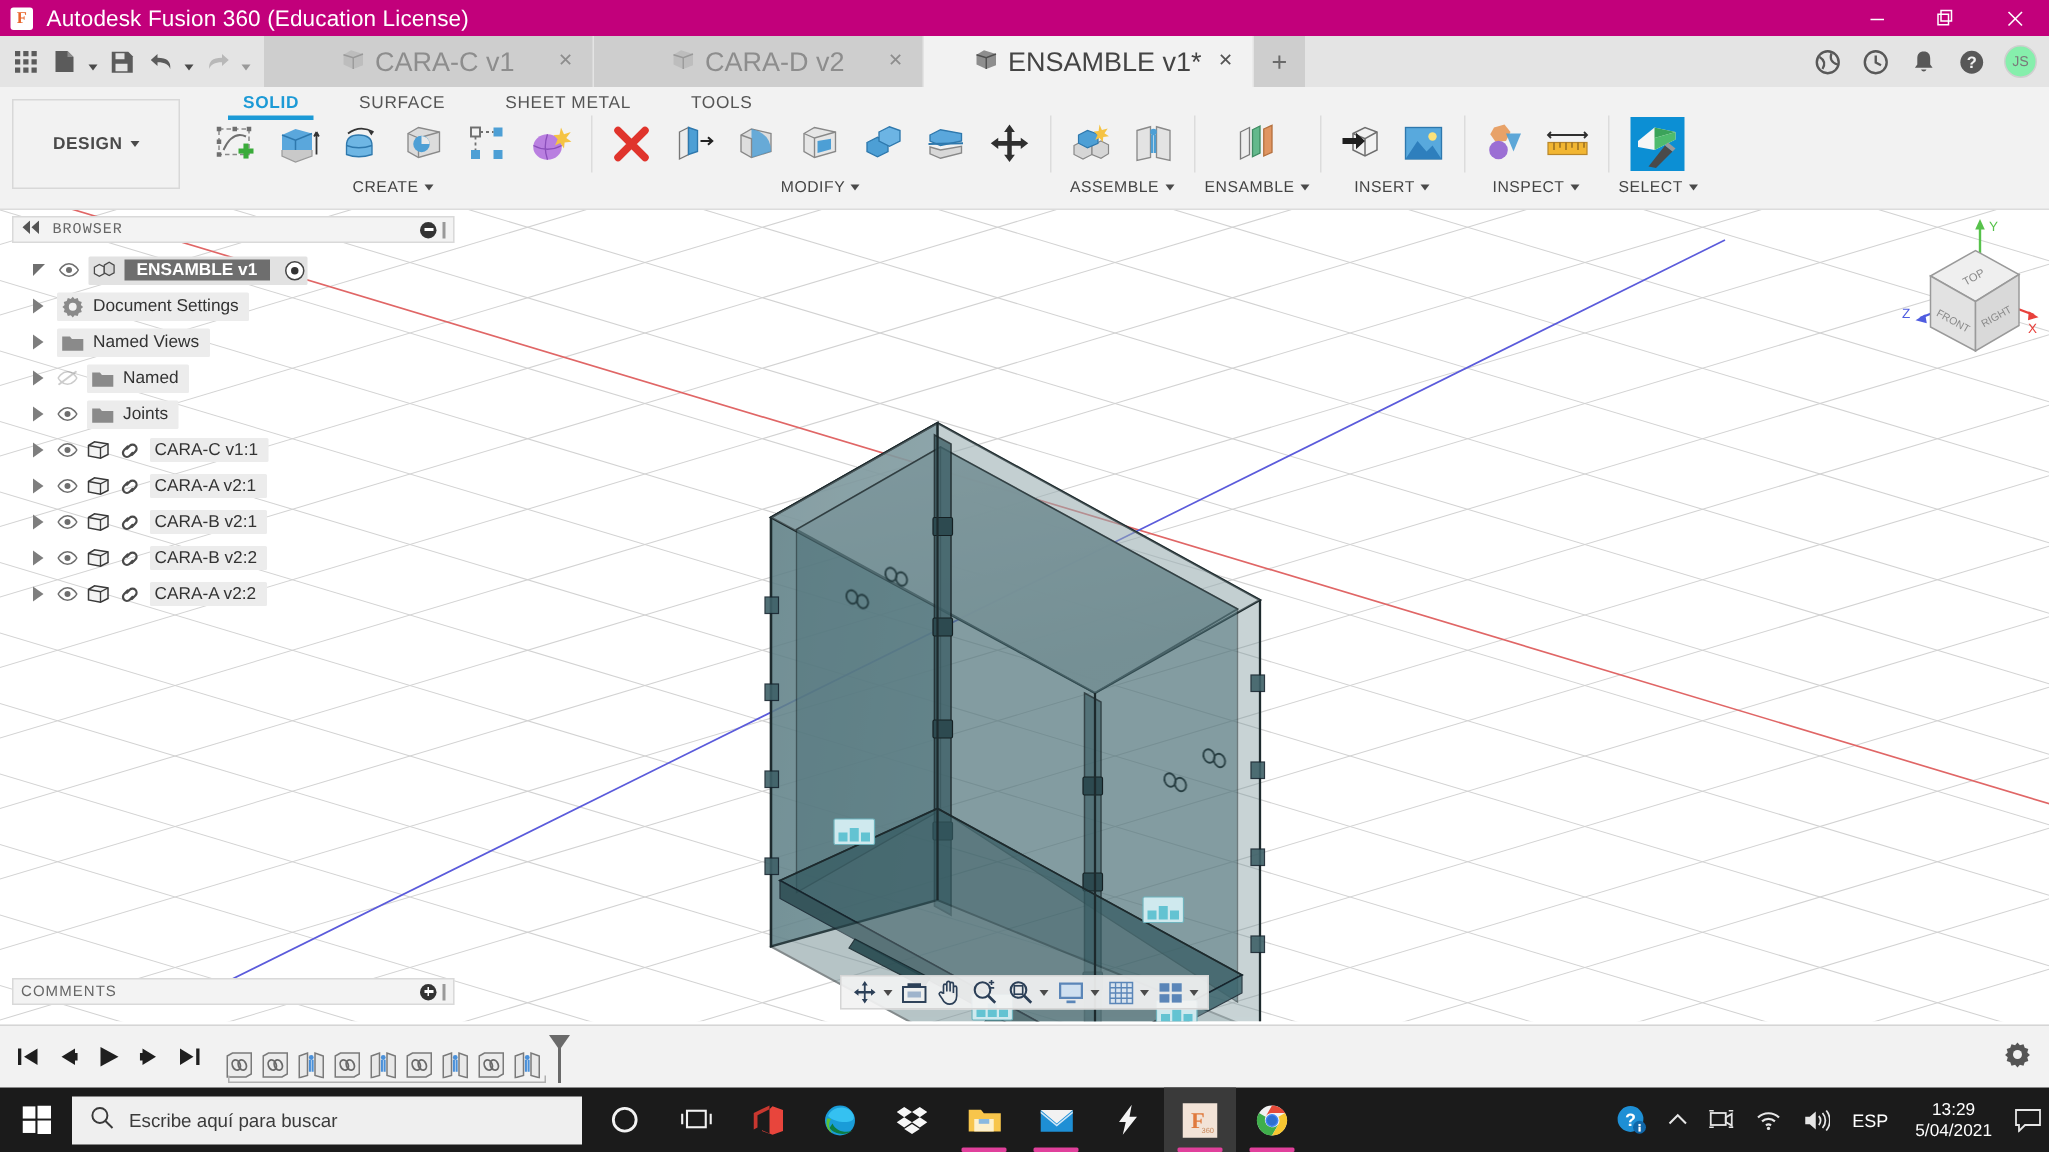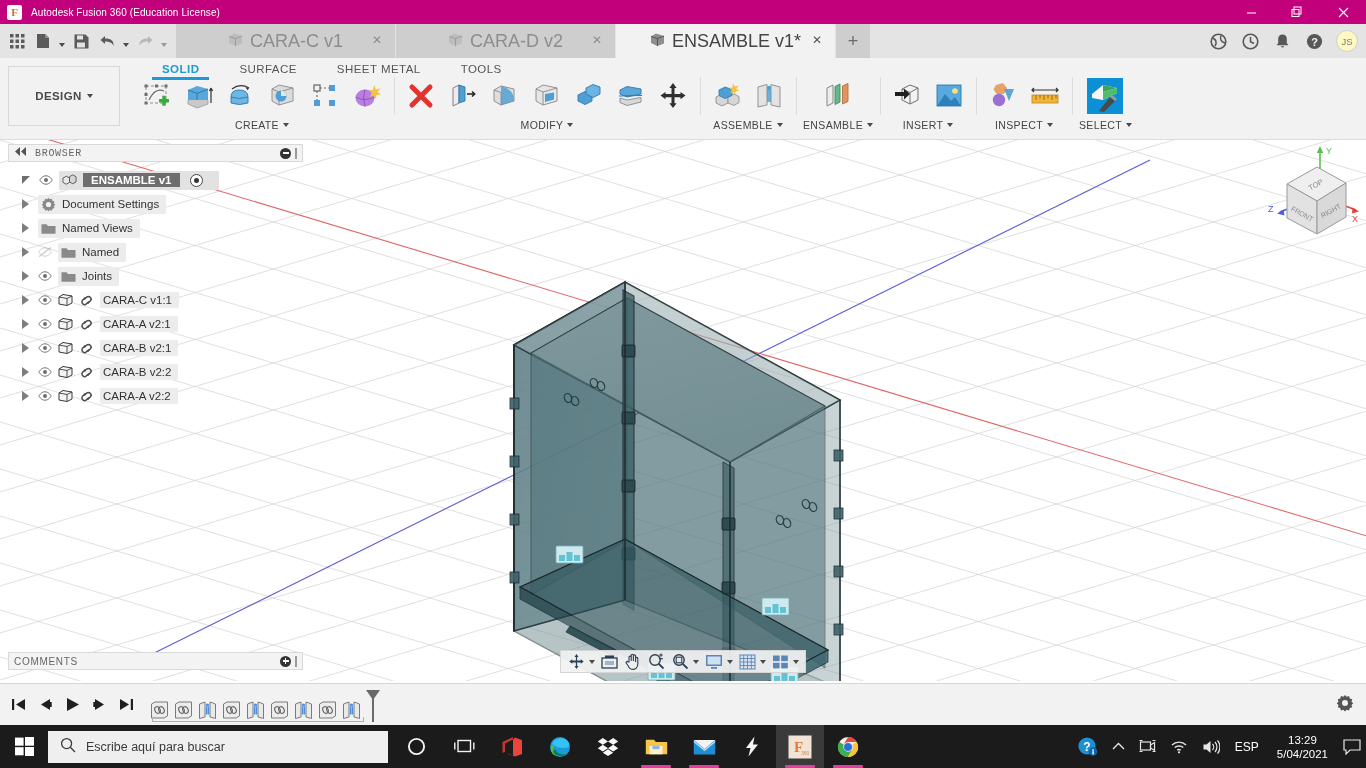--- a/index.html
+++ b/index.html
@@ -17,21 +17,21 @@
     position:absolute; left:0; top:0; width:1366px; height:24px;
     background:#c2007b; display:flex; align-items:center;
   }
   .tb-logo {
     width:15px; height:15px; margin-left:7px; margin-right:9px;
     background:#fff; border-radius:2px;
     display:flex; align-items:center; justify-content:center;
     font-size:11px; font-weight:bold; color:#e8652a;
     font-family:"Liberation Serif", serif; line-height:1;
   }
-  .tb-title { color:#fff; font-size:10px; letter-spacing:.1px;text-align:center; }
+  .tb-title { color:#fff; font-size:15px; letter-spacing:.1px;text-align:center; }
   .tb-buttons { margin-left:auto; display:flex; height:24px; }
   .tb-btn {
     width:46px; height:24px; display:flex; align-items:center; justify-content:center;
     color:#fff; font-size:12px; line-height:1;
   }
 
   
   .tabstrip {
     position:absolute; left:0; top:24px; width:1366px; height:34px;
     background:#e4e4e4; display:flex; align-items:stretch;
@@ -59,21 +59,21 @@
     color:#8d8d8d; font-size:12px; line-height:12px; text-align:center;
   }
   .doctab.active .dt-close { color:#555; }
   .newtab {
     width:34px; height:34px; background:#cecece; display:flex;
     align-items:center; justify-content:center; color:#6a6a6a; font-size:18px;
   }
   .tabstrip-right { display:flex; align-items:center; gap:2px; padding-right:8px; }
   .tr-btn { width:30px; height:34px; display:flex; align-items:center; justify-content:center; color:#585858; }
   .avatar {
-    width:22px; height:22px; border-radius:50%; background:#fef9c3; border:1px solid #cfcfcf;
+    width:22px; height:22px; border-radius:50%; background:#86efac; border:1px solid #cfcfcf;
     display:flex; align-items:center; justify-content:center; font-size:9.5px; color:#7a7a7a; margin-left:5px;
   }
 
   
   .ribbon {
     position:absolute; left:0; top:58px; width:1366px; height:82px;
     background:#f2f2f2; border-bottom:1px solid #dcdcdc; display:flex; align-items:flex-start;
   }
   .design-box {
     width:112px; height:60px; margin:8px 10px 0 8px; border:1px solid #d8d8d8;
@@ -117,21 +117,21 @@
   .browser-head .bh-right { margin-left:auto; display:flex; align-items:center; gap:4px; }
   .dot-minus {
     width:11px;height:11px;border-radius:50%;background:#333;display:flex;align-items:center;justify-content:center;
   }
   .dot-minus i { width:6px;height:1.5px;background:#fff;display:block; }
   .grip { width:2px;height:11px;border-left:1px solid #999;border-right:1px solid #999; }
 
   .tree { padding-top:6px; font-size:11.5px; color:#333; }
   .trow { display:flex; align-items:center; height:24px; padding-left:30px; gap:6px; }
   .trow .chip { display:flex; align-items:center; gap:6px; background:#ececec; padding:2px 7px 2px 3px; border-radius:1px; }
-  .trow.root .chip { background:#e2e2e2; padding-right:16px; }
+  .trow.root .chip { background:#e2e2e2; padding-right:2px; }
   .trow .nm { font-size:11.5px; color:#333; }
   .trow.root .nm { font-weight:bold; background:#6e6e6e; color:#fff; padding:1px 8px; }
   .arrow { width:0;height:0;border-top:5px solid transparent;border-bottom:5px solid transparent;border-left:7px solid #7e7e7e; margin-left:-16px; margin-right:3px;}
   .arrow.open { border-left:none; border-top:8px solid #6f6f6f; border-right:8px solid transparent; border-bottom:none; width:0;height:0; }
   .eye { width:14px; height:14px; color:#6f6f6f; display:flex; align-items:center; justify-content:center; }
   .eye.off { opacity:.35; }
   .ico { width:15px; height:15px; display:flex; align-items:center; justify-content:center; }
   .radio-dot {
     width:13px;height:13px;border-radius:50%;border:1.6px solid #444;display:flex;align-items:center;justify-content:center;background:#fff;margin-left:4px;
   }

